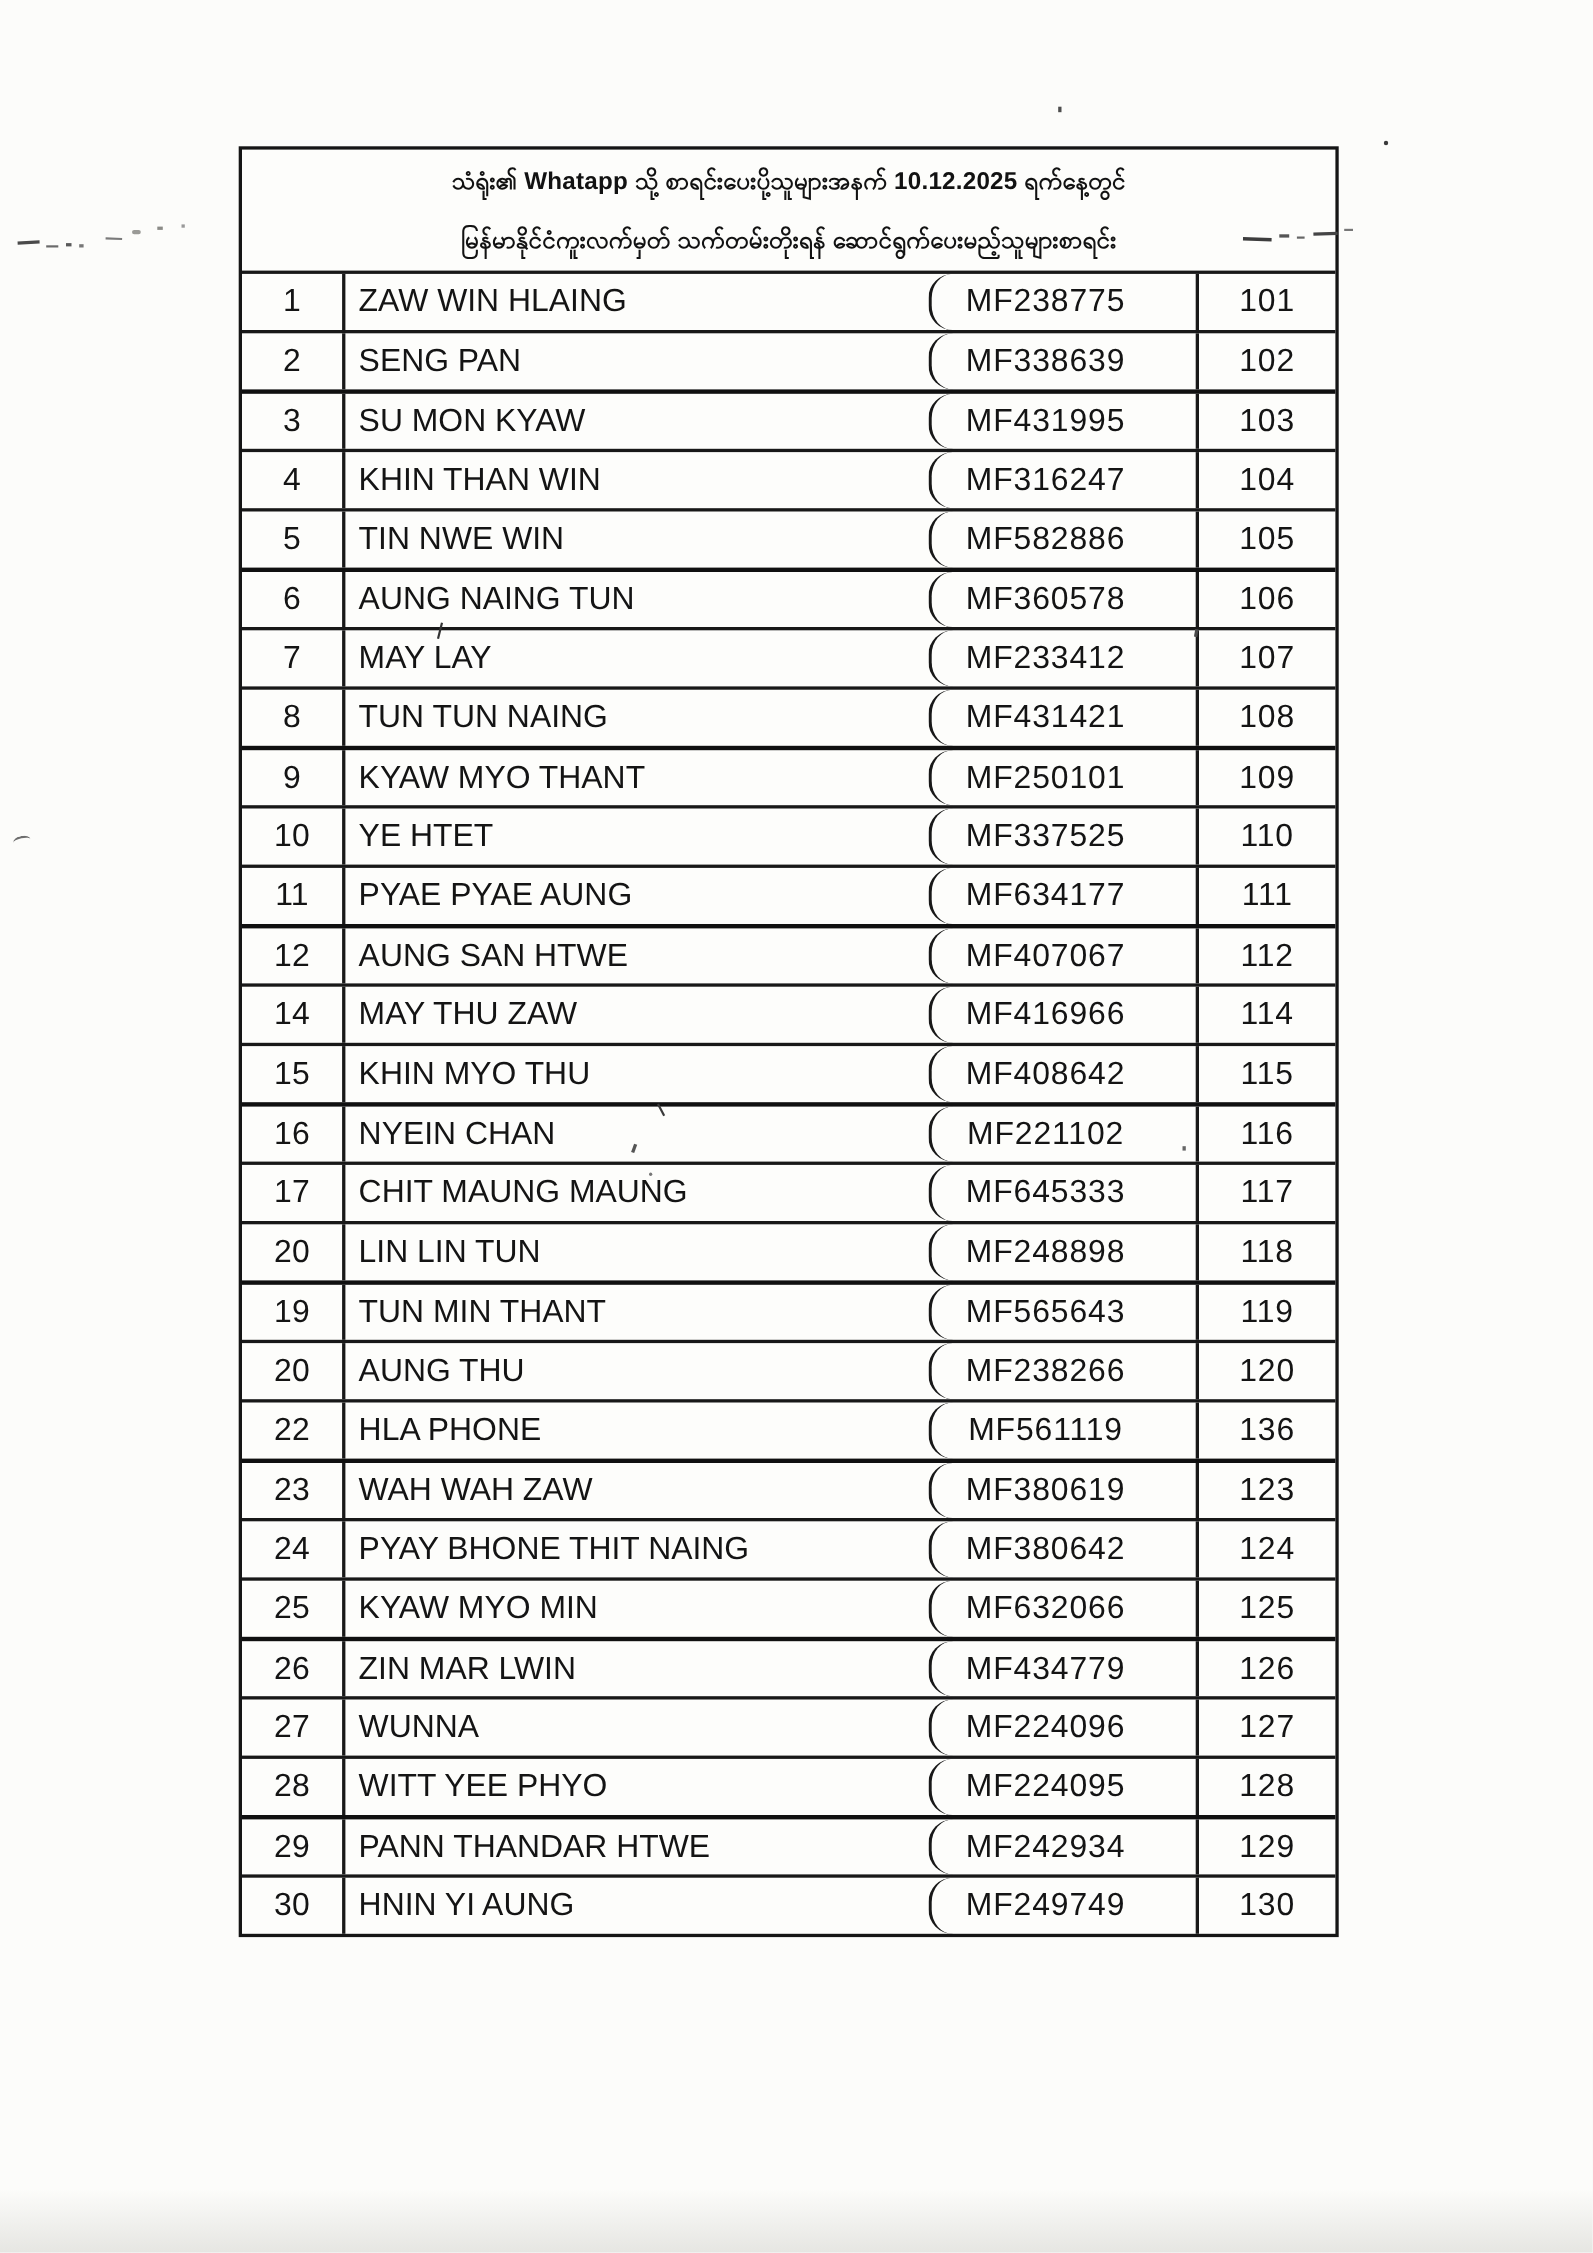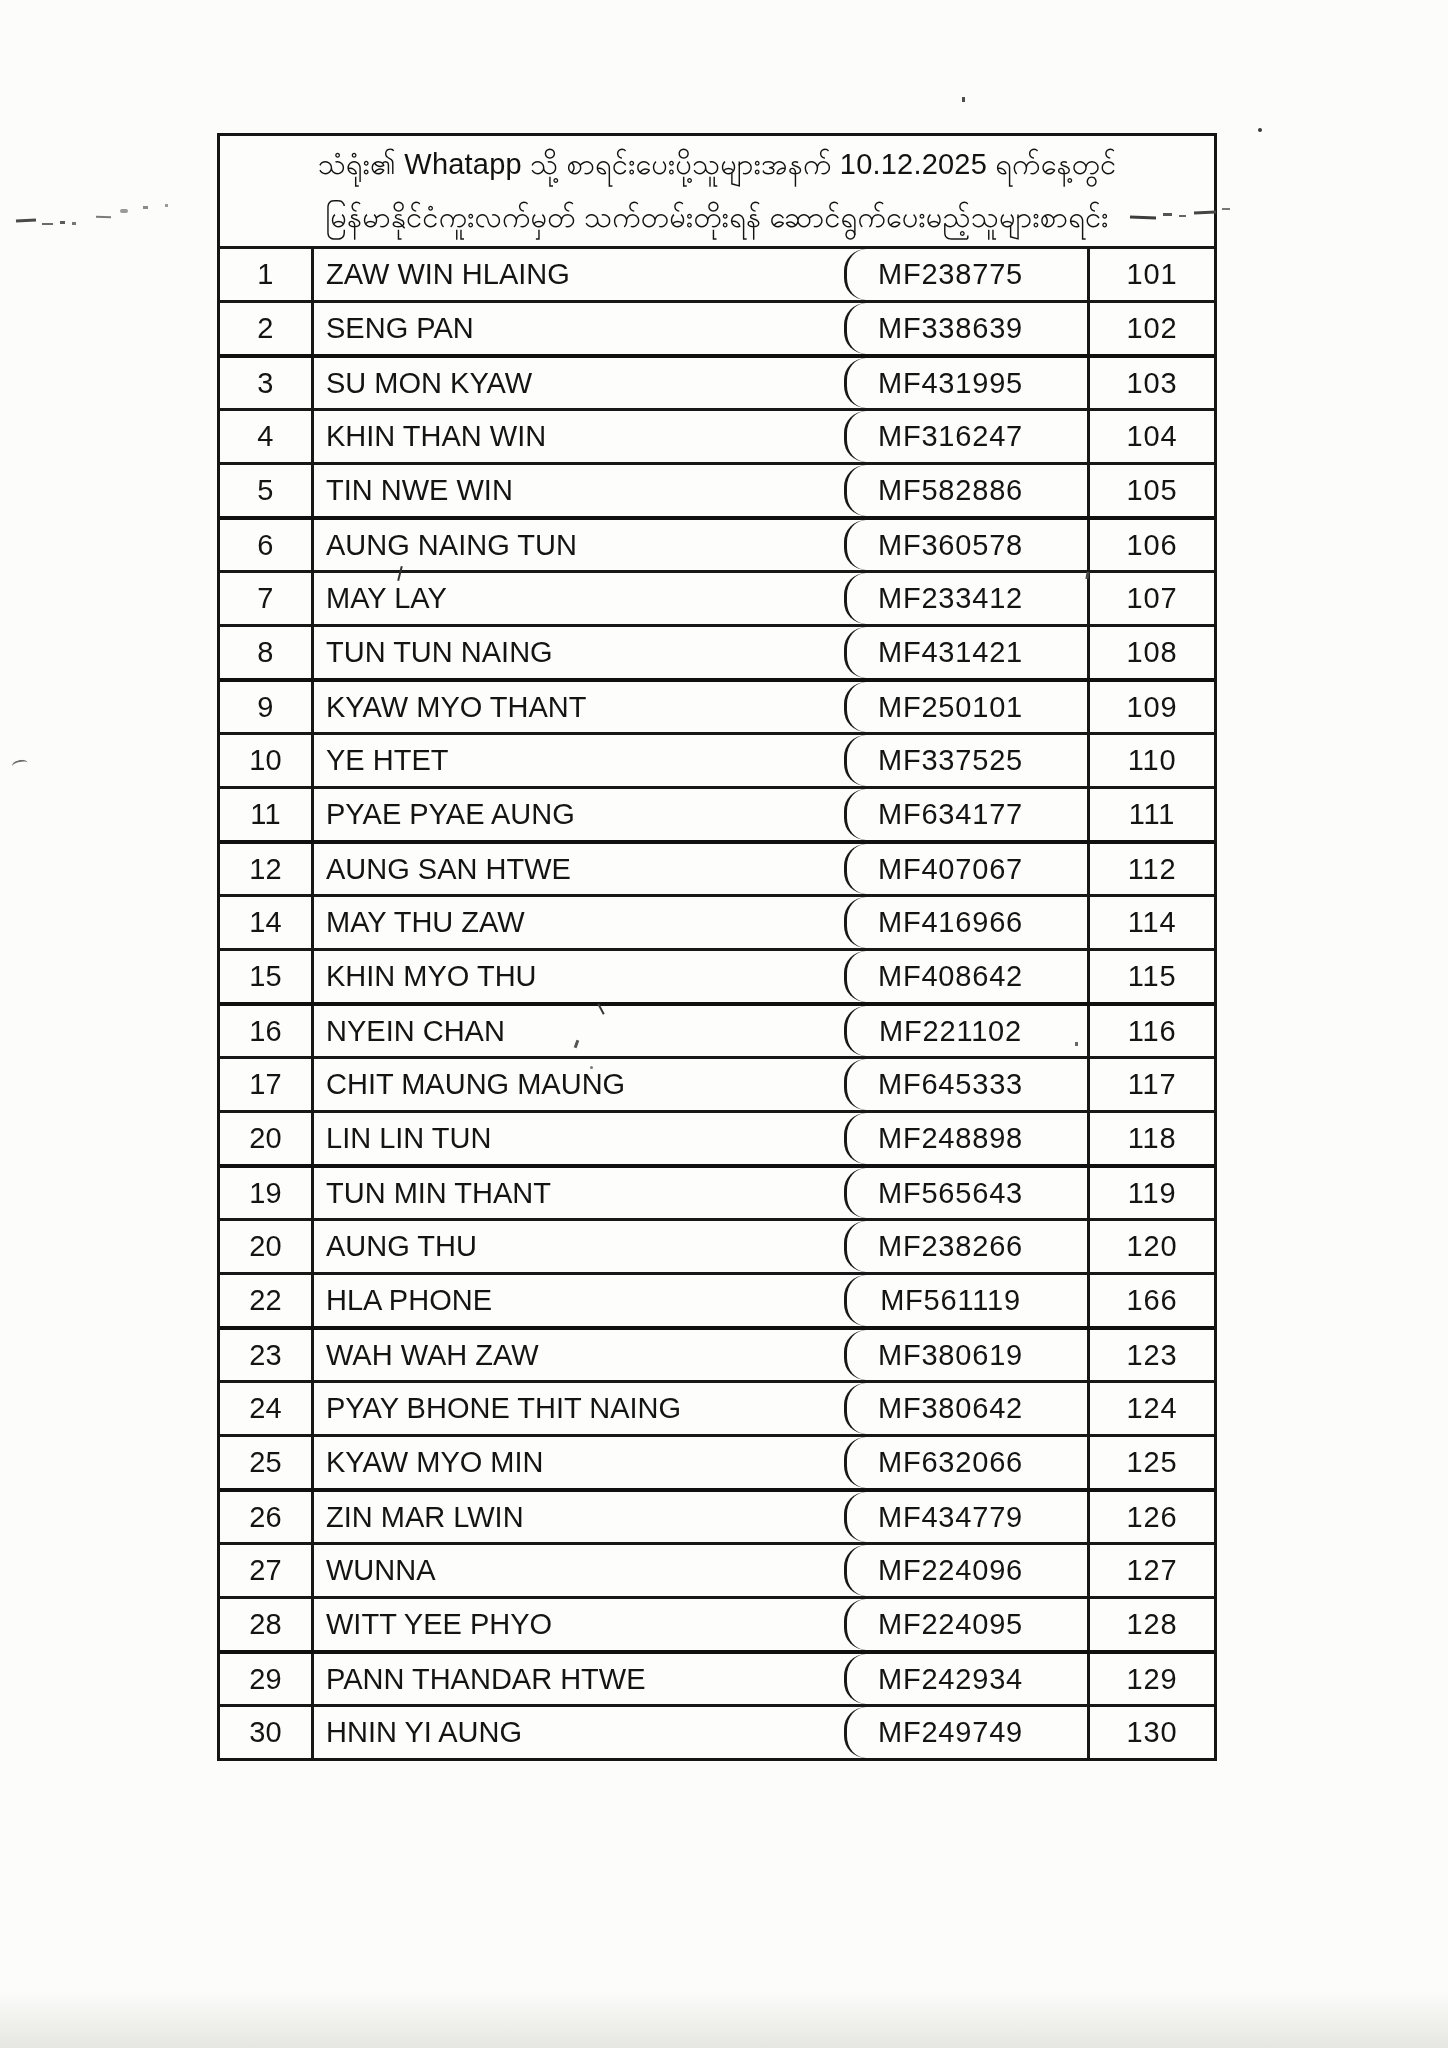--- a/index.html
+++ b/index.html
@@ -32,22 +32,22 @@
   }
   .t-header{
     height:110px;
     box-sizing:border-box;
     display:flex;flex-direction:column;
     align-items:center;justify-content:center;
     color:#121212;
     text-align:center;
   }
   .t-header .line{
-    font-weight:400;
-    font-size:29px;
+    font-weight:700;
+    font-size:22px;
     line-height:53px;
     letter-spacing:0.2px;
     white-space:nowrap;
   }
   .t-body{display:block;}
   .t-row{
     display:grid;
     grid-template-columns:91px 533px 210px 160px;
     height:54px;
     box-sizing:border-box;
@@ -229,21 +229,21 @@
       <div class="cell c-name">AUNG THU</div>
       <div class="cell c-mf">MF238266</div>
       <div class="cell c-seq">120</div>
     </div>
 
 
     <div class="t-row">
       <div class="cell c-no">22</div>
       <div class="cell c-name">HLA PHONE</div>
       <div class="cell c-mf">MF561119</div>
-      <div class="cell c-seq">166</div>
+      <div class="cell c-seq">136</div>
     </div>
 
     <div class="t-row">
       <div class="cell c-no">23</div>
       <div class="cell c-name">WAH WAH ZAW</div>
       <div class="cell c-mf">MF380619</div>
       <div class="cell c-seq">123</div>
     </div>
 
     <div class="t-row">

